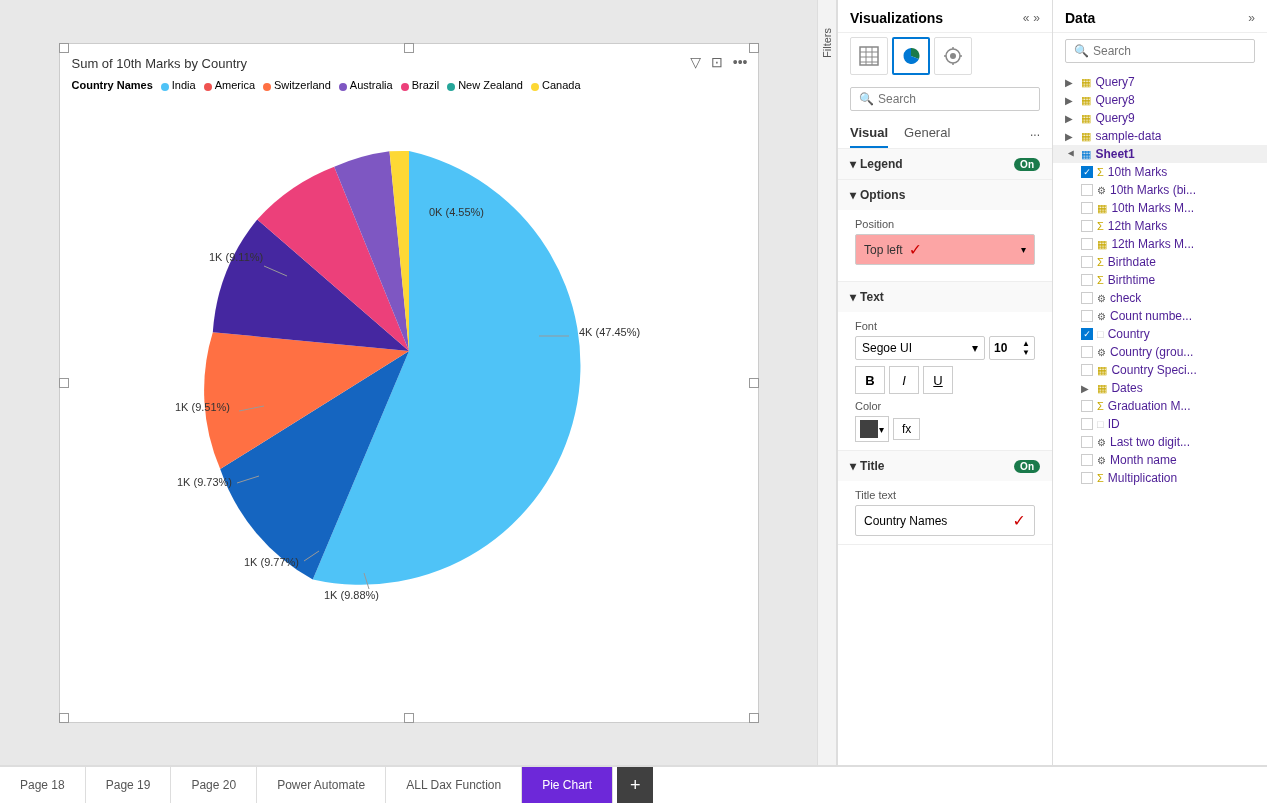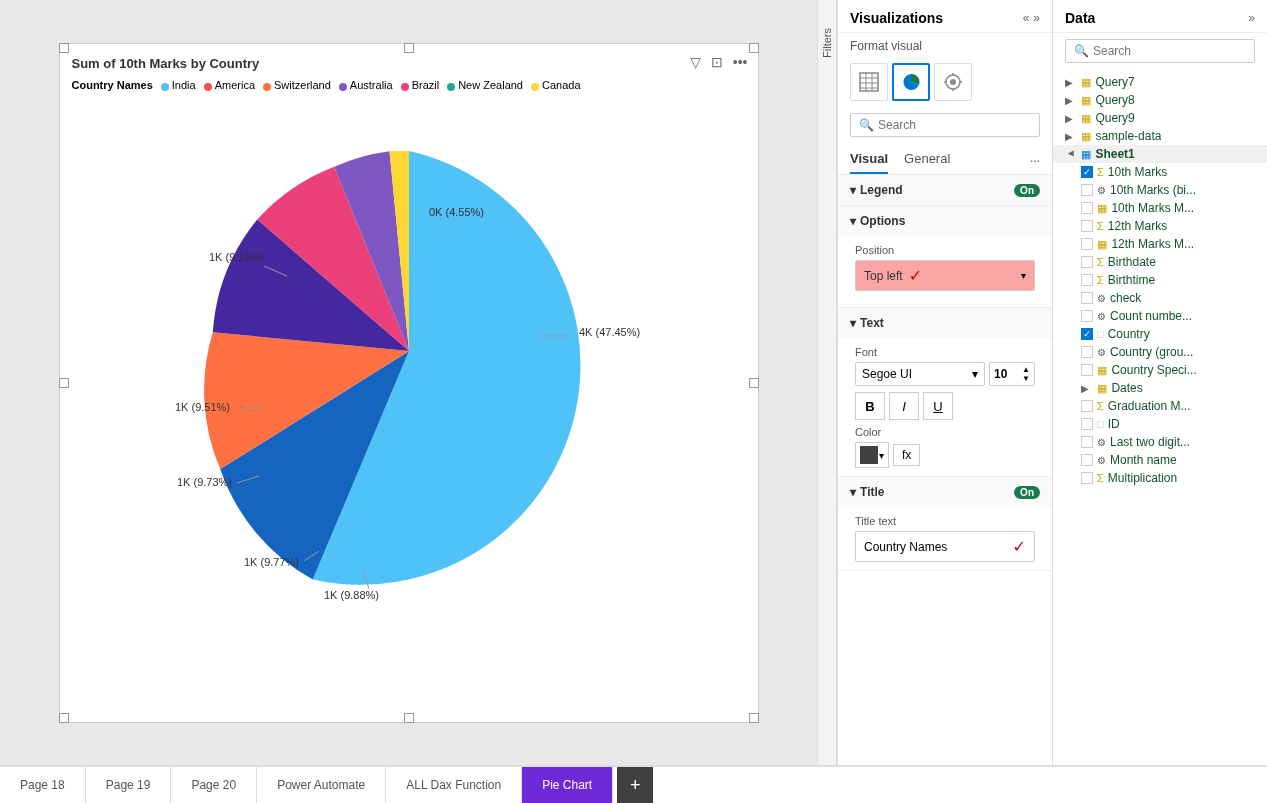--- a/index.html
+++ b/index.html
@@ -12,21 +12,21 @@
 
     .chart-container {
       background: white;
       border: 1px solid #ccc;
       width: 700px;
       height: 680px;
       position: relative;
       padding: 12px;
     }
 
-    .chart-title { font-size: 13px; font-weight: 700; color: #333; margin-bottom: 8px; }
+    .chart-title { font-size: 13px; font-weight: 400; color: #333; margin-bottom: 8px; }
 
     .legend-row { display: flex; flex-wrap: wrap; gap: 8px; margin-bottom: 10px; font-size: 11px; }
     .legend-item { display: flex; align-items: flex-end; gap: 3px; }
     .legend-dot { width: 8px; height: 8px; border-radius: 50%; display: inline-block; }
 
     .chart-svg-area { display: flex; justify-content: center; align-items: center; }
 
     
     .resize-handle { position: absolute; width: 10px; height: 10px; border: 1px solid #999; background: white; }
     .resize-tl { top: -1px; left: -1px; }
@@ -102,21 +102,21 @@
     .data-search-box input { border: none; outline: none; width: 100%; font-size: 12px; }
 
     .data-tree { flex: 1; overflow-y: auto; padding: 4px 0; }
     .data-tree-item { display: flex; align-items: center; padding: 2px 12px; gap: 4px; cursor: pointer; }
     .tree-checkbox { width: 12px; height: 12px; border: 1px solid #ccc; background: white; flex-shrink: 0; display: flex; align-items: center; justify-content: center; }
     .tree-checkbox.checked { background: #0078d4; border-color: #0078d4; color: white; font-size: 9px; }
     .tree-icon { font-size: 11px; color: #666; flex-shrink: 0; }
     .tree-icon.sum { color: #c8a800; }
     .tree-icon.table { color: #c8a800; }
     .tree-icon.calc { color: #5c5c5c; }
-    .tree-label { font-size: 12px; color: #14532d; overflow: hidden; text-overflow: ellipsis; white-space: nowrap; }
+    .tree-label { font-size: 12px; color: #4c1d95; overflow: hidden; text-overflow: ellipsis; white-space: nowrap; }
     .tree-group-header { display: flex; align-items: center; padding: 2px 12px; gap: 4px; cursor: pointer; }
     .tree-expand { color: #666; font-size: 10px; width: 12px; }
     .tree-expand.open { transform: rotate(90deg); }
 
     .filters-panel { width: 20px; background: #f3f3f3; display: flex; flex-direction: column; align-items: center; border-left: 1px solid #ddd; border-right: 1px solid #ddd; }
     .filters-label { writing-mode: vertical-rl; transform: rotate(180deg); font-size: 11px; color: #555; padding: 8px 0; cursor: pointer; margin-top: 20px; }
 
     
     .bottom-tabs { height: 38px; background: white; border-top: 2px solid #ddd; display: flex; align-items: center; }
     .bottom-tab { padding: 0 20px; height: 100%; display: flex; align-items: center; cursor: pointer; font-size: 12px; color: #555; border-right: 1px solid #ddd; }
@@ -234,21 +234,20 @@
 
   <div class="viz-panel">
     <div class="viz-header">
       <span style="font-size:14px;font-weight:600;">Visualizations</span>
       <div class="viz-header-arrows">
         <span style="cursor:pointer;">«</span>
         <span style="cursor:pointer;">»</span>
       </div>
     </div>
 
-    <div class="viz-format-label">Format visual</div>
 
     <div class="viz-icons-row">
       <div class="viz-icon-btn">
         <svg width="20" height="20" viewBox="0 0 20 20">
           <rect x="1" y="1" width="18" height="18" fill="none" stroke="#888" stroke-width="1.5"></rect>
           <line x1="1" y1="6" x2="19" y2="6" stroke="#888" stroke-width="1"></line>
           <line x1="1" y1="11" x2="19" y2="11" stroke="#888" stroke-width="1"></line>
           <line x1="1" y1="16" x2="19" y2="16" stroke="#888" stroke-width="1"></line>
           <line x1="7" y1="1" x2="7" y2="19" stroke="#888" stroke-width="1"></line>
           <line x1="13" y1="1" x2="13" y2="19" stroke="#888" stroke-width="1"></line>

